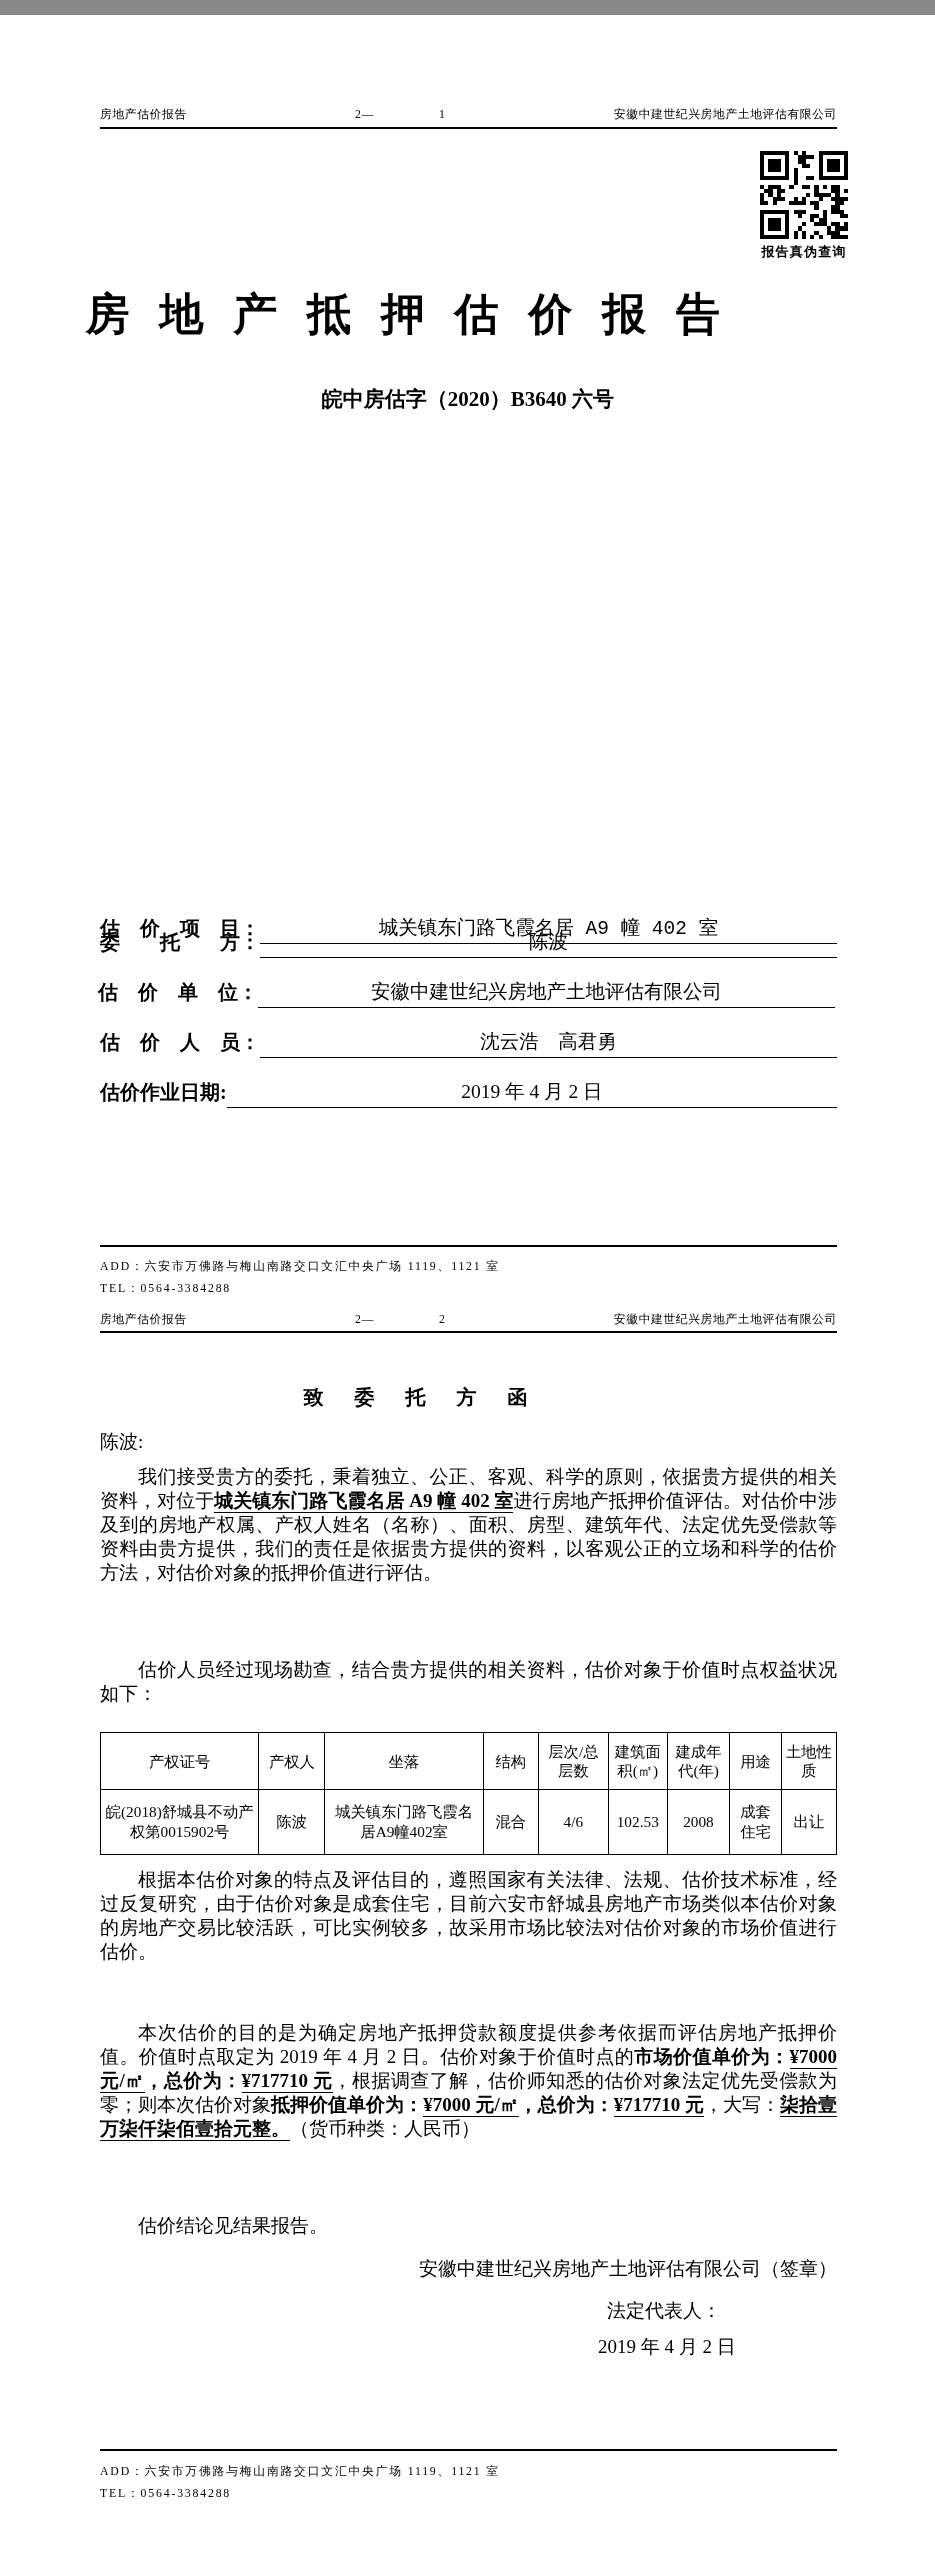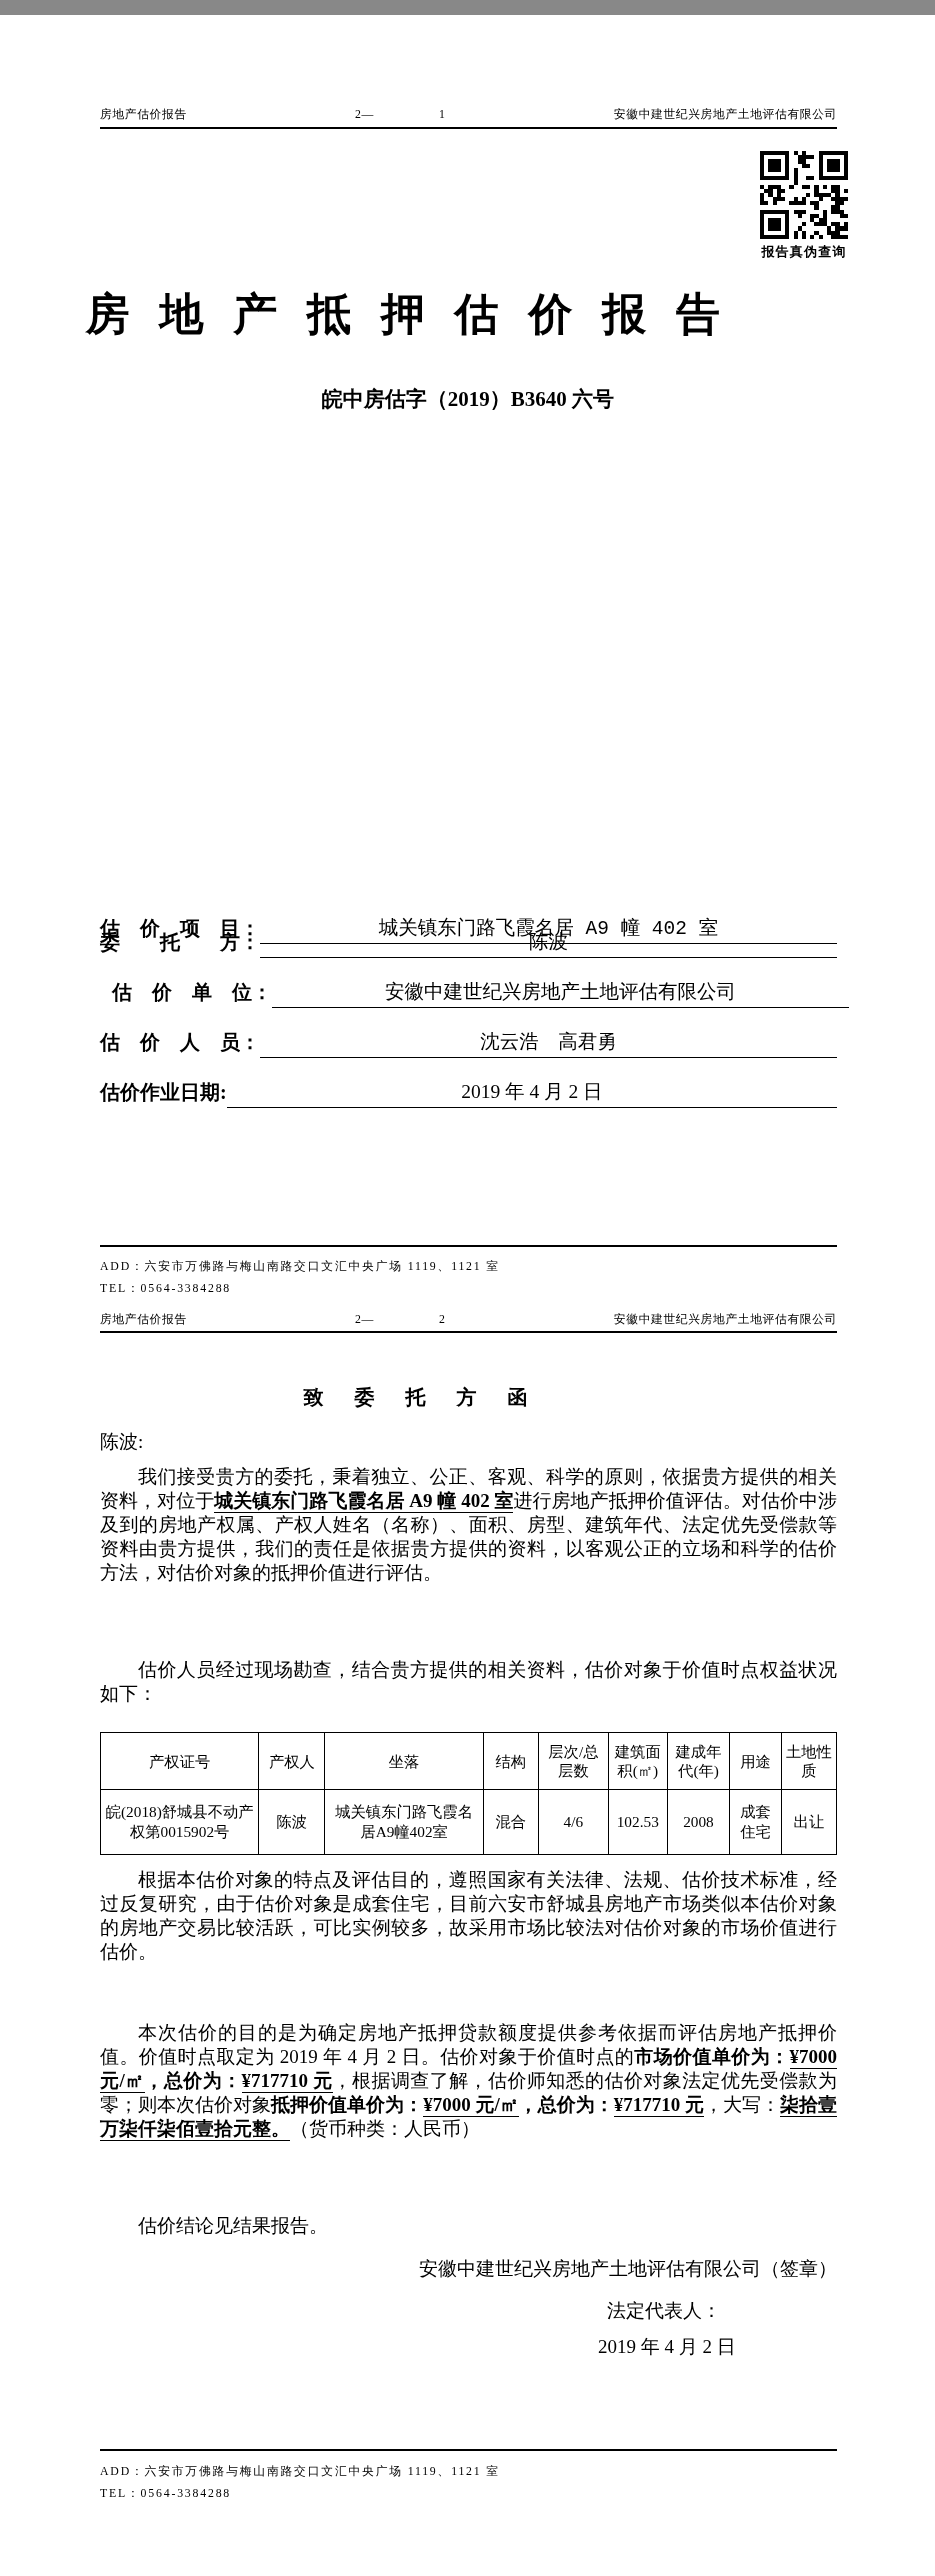--- a/index.html
+++ b/index.html
@@ -169,31 +169,31 @@
         <rect x="14" y="20" width="1" height="1" fill="#000"></rect>
         <rect x="17" y="20" width="1" height="1" fill="#000"></rect>
         <rect x="18" y="20" width="1" height="1" fill="#000"></rect>
         <rect x="19" y="20" width="1" height="1" fill="#000"></rect>
         <rect x="20" y="20" width="1" height="1" fill="#000"></rect>
       </svg>
   </div>
   <div class="abs qr-caption" style="left:742px;top:228px;">报告真伪查询</div>
 
   <div class="abs report-title" style="left:0;top:270px;">房 地 产 抵 押 估 价 报 告</div>
-  <div class="abs doc-number" style="left:0;top:370px;">皖中房估字（2019）B3640 六号</div>
+  <div class="abs doc-number" style="left:0;top:370px;">皖中房估字（2020）B3640 六号</div>
 
   <div class="abs field-row" style="left:100px;top:896px;width:737px;font-family:Liberation Mono, monospace;">
     <span class="field-label">估　价　项　目：</span>
     <span class="field-value">城关镇东门路飞霞名居 A9 幢 402 室</span>
   </div>
   <div class="abs field-row" style="left:100px;top:910px;width:737px;">
     <span class="field-label">委　　托　　方：</span>
     <span class="field-value">陈波</span>
   </div>
-  <div class="abs field-row" style="left:112px;top:960px;width:737px;">
+  <div class="abs field-row" style="left:98px;top:960px;width:737px;">
     <span class="field-label">估　价　单　位：</span>
     <span class="field-value">安徽中建世纪兴房地产土地评估有限公司</span>
   </div>
   <div class="abs field-row" style="left:100px;top:1010px;width:737px;">
     <span class="field-label">估　价　人　员：</span>
     <span class="field-value">沈云浩　高君勇</span>
   </div>
   <div class="abs field-row" style="left:100px;top:1060px;width:737px;">
     <span class="field-label">估价作业日期:</span>
     <span class="field-value">2019 年 4 月 2 日</span>

